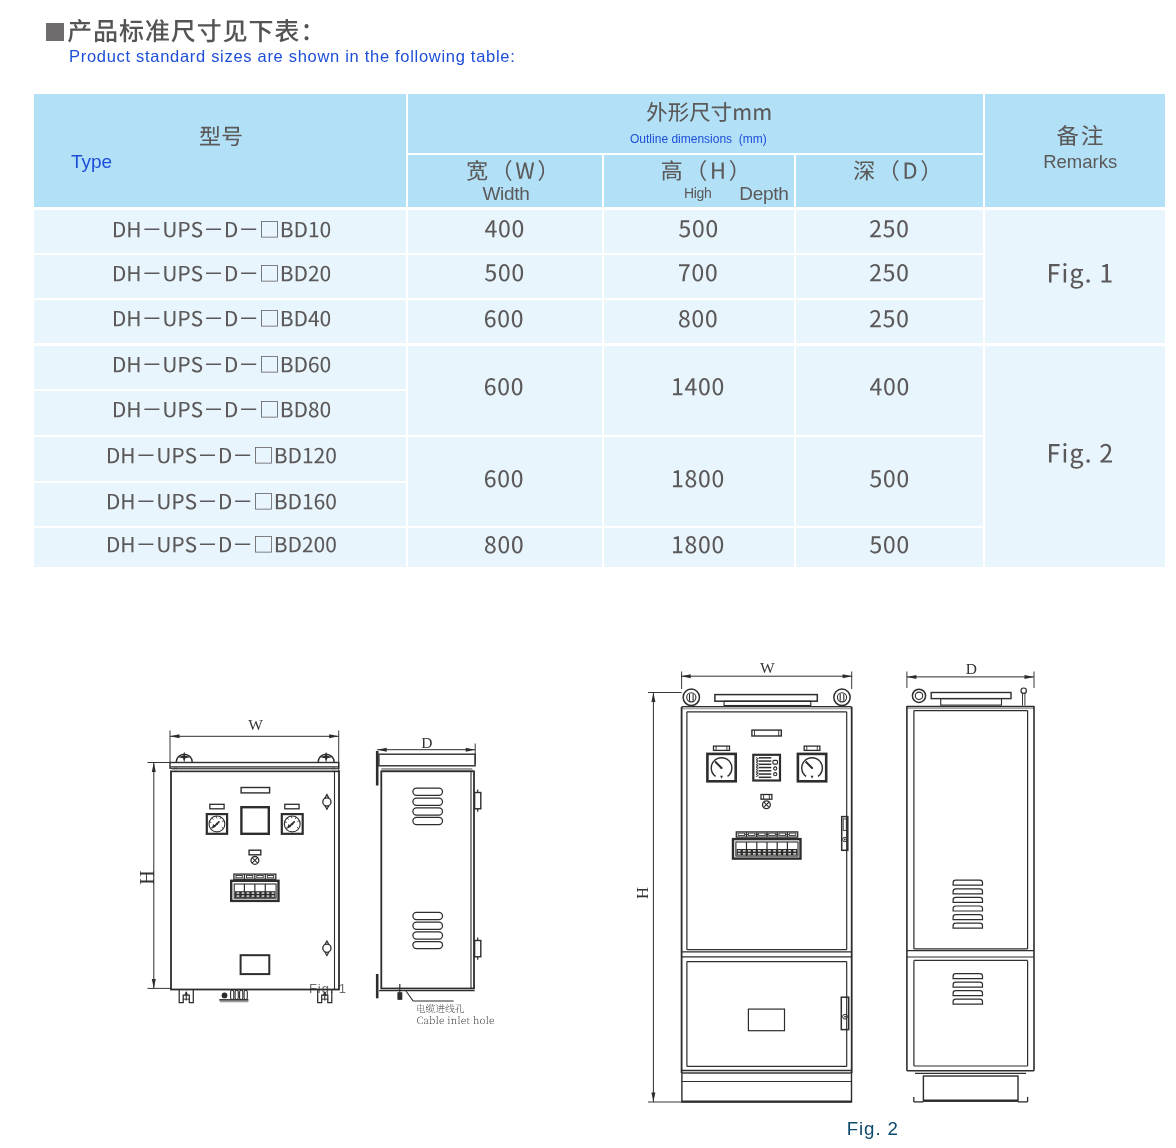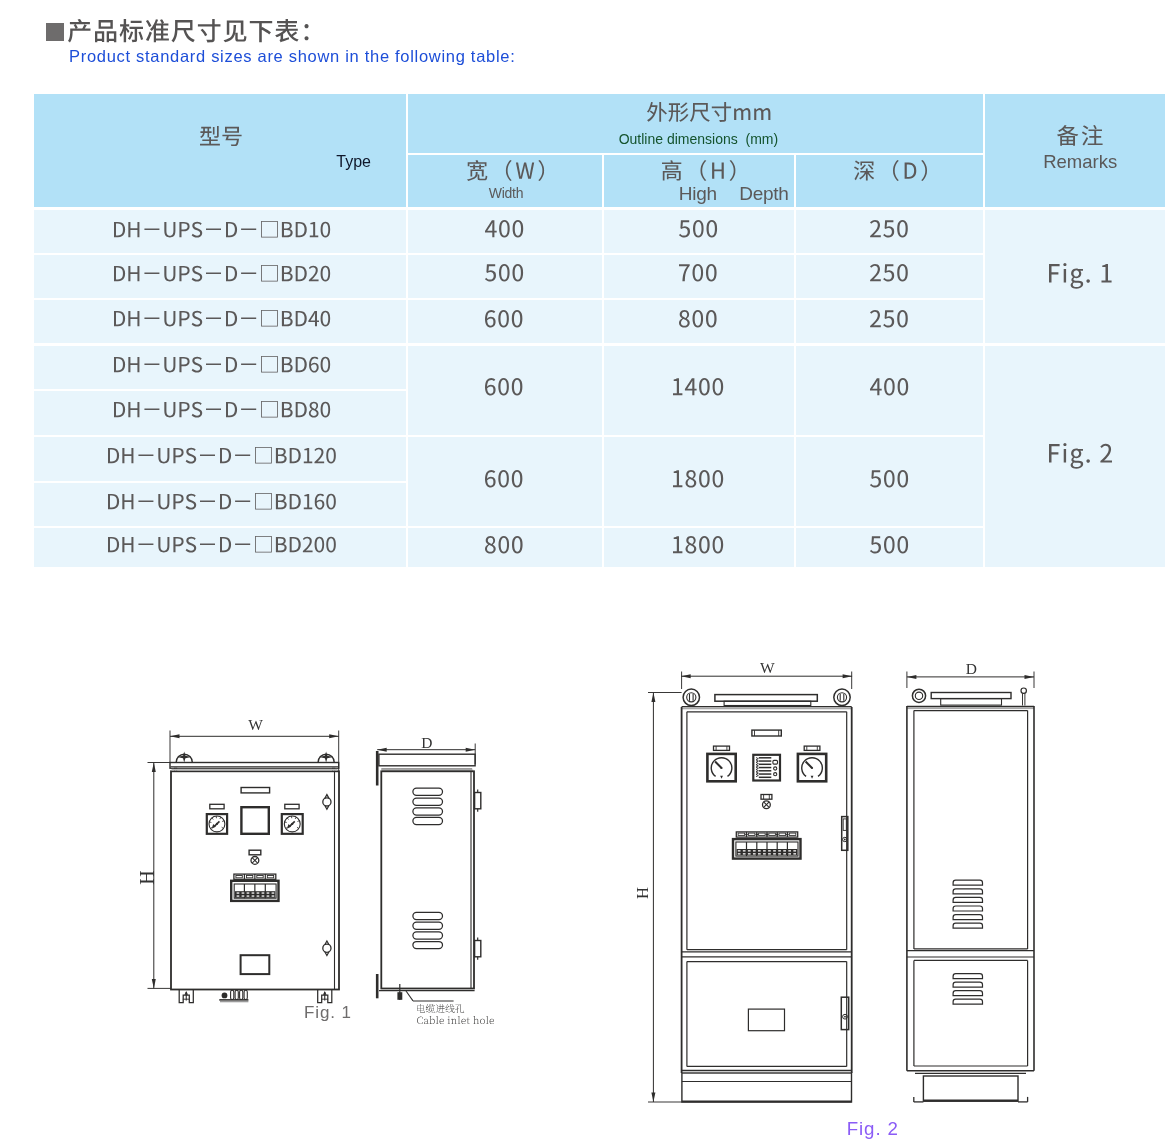--- a/index.html
+++ b/index.html
@@ -16,28 +16,28 @@
 <div style="position:absolute;left:793.5px;top:155.2px;width:2.2px;height:412.3px;background:#fff"></div>
 <div style="position:absolute;left:406px;top:153px;width:579.2px;height:2.2px;background:#fff"></div>
 <div style="position:absolute;left:34px;top:207px;width:1131px;height:2.7px;background:#fff"></div>
 <div style="position:absolute;left:34px;top:253px;width:951.2px;height:2.2px;background:#fff"></div>
 <div style="position:absolute;left:34px;top:297.7px;width:951.2px;height:2.2px;background:#fff"></div>
 <div style="position:absolute;left:34px;top:343.4px;width:1131px;height:2.2px;background:#fff"></div>
 <div style="position:absolute;left:34px;top:388.7px;width:372px;height:2.2px;background:#fff"></div>
 <div style="position:absolute;left:34px;top:435.1px;width:951.2px;height:2.2px;background:#fff"></div>
 <div style="position:absolute;left:34px;top:480.8px;width:372px;height:2.2px;background:#fff"></div>
 <div style="position:absolute;left:34px;top:526.1px;width:951.2px;height:2.2px;background:#fff"></div>
-<div style="position:absolute;left:71px;top:152.3px;width:300px;text-align:right;font-size:16px;line-height:19px;letter-spacing:0px;color:#0f172a">Type</div>
-<div style="position:absolute;left:548.4px;top:129.6px;width:300px;text-align:center;font-size:14px;line-height:18px;letter-spacing:0px;color:#14532d">Outline dimensions&nbsp;&nbsp;(mm)</div>
-<div style="position:absolute;left:356px;top:184.4px;width:300px;text-align:center;font-size:14px;line-height:19px;letter-spacing:-0.3px;color:#5B5959">Width</div>
-<div style="position:absolute;left:547.8px;top:184.4px;width:300px;text-align:center;font-size:19px;line-height:19px;letter-spacing:-0.3px;color:#5B5959">High</div>
+<div style="position:absolute;left:71px;top:152.3px;width:300px;text-align:left;font-size:19px;line-height:19px;letter-spacing:0px;color:#1d4ed8">Type</div>
+<div style="position:absolute;left:548.4px;top:129.6px;width:300px;text-align:center;font-size:12px;line-height:18px;letter-spacing:0px;color:#1d4ed8">Outline dimensions&nbsp;&nbsp;(mm)</div>
+<div style="position:absolute;left:356px;top:184.4px;width:300px;text-align:center;font-size:19px;line-height:19px;letter-spacing:-0.3px;color:#5B5959">Width</div>
+<div style="position:absolute;left:547.8px;top:184.4px;width:300px;text-align:center;font-size:14px;line-height:19px;letter-spacing:-0.3px;color:#5B5959">High</div>
 <div style="position:absolute;left:739.3px;top:184.4px;width:300px;font-size:19px;line-height:19px;letter-spacing:-0.3px;color:#5B5959">Depth</div>
 <div style="position:absolute;left:930.2px;top:153.2px;width:300px;text-align:center;font-size:18.5px;line-height:18.5px;letter-spacing:0px;color:#5B5959">Remarks</div>
-<div style="position:absolute;left:178px;top:1004px;width:300px;text-align:center;font-size:17px;line-height:18.7px;letter-spacing:0.9px;color:#6E6C6C">Fig. 1</div>
-<div style="position:absolute;left:722.8px;top:1120.2px;width:300px;text-align:center;font-size:18.7px;line-height:18.7px;letter-spacing:0.9px;color:#8b5cf6">Fig. 2</div>
+<div style="position:absolute;left:178px;top:980px;width:300px;text-align:center;font-size:13px;line-height:18.7px;letter-spacing:0.9px;color:#6E6C6C">Fig. 1</div>
+<div style="position:absolute;left:722.8px;top:1120.2px;width:300px;text-align:center;font-size:18.7px;line-height:18.7px;letter-spacing:0.9px;color:#0c4a6e">Fig. 2</div>
 <svg style="position:absolute;left:66.0px;top:17.4px" width="244.7" height="27.5" viewBox="-1.2 -23.2 244.7 27.5">
     <path d="M4.3 -11.7H23.3V-9.4H4.3ZM2.7 -18.3H22.7V-16.0H2.7ZM3.0 -11.7H5.4V-8.2Q5.4 -7.0 5.3 -5.7Q5.2 -4.3 4.9 -2.9Q4.6 -1.5 4.1 -0.1Q3.6 1.2 2.7 2.3Q2.5 2.1 2.2 1.8Q1.8 1.4 1.4 1.1Q1.0 0.8 0.8 0.7Q1.8 -0.7 2.2 -2.2Q2.7 -3.8 2.8 -5.4Q3.0 -7.0 3.0 -8.2ZM6.4 -15.1 8.5 -16.0Q9.1 -15.2 9.7 -14.2Q10.3 -13.2 10.6 -12.5L8.4 -11.5Q8.2 -12.3 7.6 -13.3Q7.0 -14.3 6.4 -15.1ZM17.0 -15.8 19.7 -15.0Q18.9 -13.9 18.2 -12.7Q17.5 -11.6 16.9 -10.8L15.0 -11.6Q15.4 -12.2 15.8 -12.9Q16.1 -13.6 16.5 -14.4Q16.8 -15.2 17.0 -15.8ZM10.4 -20.6 12.8 -21.2Q13.3 -20.5 13.8 -19.7Q14.3 -18.8 14.6 -18.2L12.1 -17.4Q11.9 -18.1 11.4 -19.0Q10.9 -19.9 10.4 -20.6Z M33.7 -17.8V-13.7H43.2V-17.8ZM31.4 -20.1H45.6V-11.4H31.4ZM27.8 -9.0H37.0V1.9H34.7V-6.7H30.1V2.1H27.8ZM39.5 -9.0H49.1V2.0H46.7V-6.7H41.8V2.1H39.5ZM28.8 -1.5H35.6V0.8H28.8ZM40.6 -1.5H47.9V0.8H40.6Z M63.5 -19.4H74.4V-17.1H63.5ZM62.3 -13.4H75.8V-11.2H62.3ZM67.5 -12.3H69.9V-0.8Q69.9 0.1 69.7 0.7Q69.5 1.2 68.9 1.6Q68.3 1.8 67.3 1.9Q66.4 2.0 65.1 2.0Q65.1 1.5 64.9 0.8Q64.7 0.1 64.4 -0.4Q65.3 -0.4 66.1 -0.4Q66.8 -0.4 67.0 -0.4Q67.3 -0.4 67.4 -0.5Q67.5 -0.6 67.5 -0.8ZM71.2 -8.0 73.2 -8.7Q73.8 -7.4 74.3 -6.0Q74.9 -4.6 75.3 -3.3Q75.7 -2.0 75.9 -1.0L73.8 -0.2Q73.6 -1.2 73.2 -2.5Q72.8 -3.9 72.3 -5.3Q71.8 -6.8 71.2 -8.0ZM63.8 -8.6 65.9 -8.1Q65.6 -6.6 65.0 -5.2Q64.5 -3.8 63.9 -2.5Q63.3 -1.2 62.6 -0.3Q62.4 -0.4 62.1 -0.7Q61.7 -0.9 61.4 -1.1Q61.0 -1.4 60.7 -1.5Q61.7 -2.8 62.5 -4.7Q63.3 -6.6 63.8 -8.6ZM52.9 -16.0H62.0V-13.8H52.9ZM56.5 -21.1H58.9V2.1H56.5ZM56.2 -14.6 57.7 -14.1Q57.5 -12.7 57.0 -11.1Q56.6 -9.6 56.1 -8.1Q55.5 -6.7 54.9 -5.4Q54.2 -4.1 53.6 -3.2Q53.4 -3.6 53.2 -4.0Q53.0 -4.4 52.8 -4.8Q52.5 -5.2 52.3 -5.5Q53.1 -6.5 53.9 -8.0Q54.7 -9.6 55.3 -11.3Q55.9 -13.0 56.2 -14.6ZM58.8 -13.3Q59.0 -13.1 59.5 -12.5Q60.0 -11.9 60.5 -11.2Q61.1 -10.5 61.6 -9.9Q62.0 -9.3 62.2 -9.0L60.9 -7.1Q60.7 -7.6 60.2 -8.3Q59.8 -9.0 59.3 -9.8Q58.8 -10.6 58.4 -11.2Q57.9 -11.9 57.7 -12.2Z M88.2 -11.7H100.8V-9.7H88.2ZM88.3 -6.8H100.7V-4.7H88.3ZM88.3 -1.7H101.7V0.4H88.3ZM88.7 -20.9 90.9 -20.4Q90.1 -18.2 89.1 -16.1Q88.1 -14.1 87.0 -12.3Q85.8 -10.5 84.5 -9.2Q84.3 -9.4 84.0 -9.7Q83.7 -10.0 83.4 -10.4Q83.0 -10.7 82.8 -10.9Q84.1 -12.0 85.2 -13.6Q86.3 -15.2 87.2 -17.1Q88.1 -19.0 88.7 -20.9ZM88.8 -16.7H101.2V-14.7H88.8V2.1H86.6V-14.9L88.4 -16.7ZM93.8 -15.6H96.1V-0.6H93.8ZM92.8 -20.1 94.8 -21.0Q95.4 -20.2 96.0 -19.2Q96.5 -18.2 96.9 -17.4L94.7 -16.3Q94.4 -17.1 93.9 -18.2Q93.3 -19.2 92.8 -20.1ZM78.7 -19.1 80.8 -20.1Q81.5 -19.2 82.1 -18.1Q82.8 -17.1 83.3 -16.1Q83.9 -15.1 84.2 -14.3L82.0 -13.2Q81.7 -14.0 81.1 -15.0Q80.6 -16.0 80.0 -17.1Q79.3 -18.2 78.7 -19.1ZM78.8 -0.1Q79.3 -1.2 80.0 -2.6Q80.6 -4.0 81.3 -5.5Q82.0 -7.1 82.5 -8.6L84.7 -7.5Q84.2 -6.1 83.6 -4.6Q83.0 -3.1 82.4 -1.7Q81.8 -0.3 81.2 0.9Z M118.5 -10.7Q119.5 -6.8 121.7 -4.1Q123.9 -1.3 127.7 -0.2Q127.4 0.1 127.1 0.4Q126.8 0.8 126.5 1.2Q126.2 1.7 126.0 2.0Q123.4 1.0 121.4 -0.7Q119.5 -2.4 118.3 -4.8Q117.0 -7.2 116.2 -10.2ZM109.3 -20.1H125.3V-9.9H109.3V-12.2H122.9V-17.7H109.3ZM107.9 -20.1H110.4V-12.8Q110.4 -11.2 110.2 -9.2Q110.1 -7.2 109.7 -5.2Q109.3 -3.1 108.4 -1.2Q107.6 0.7 106.3 2.2Q106.1 1.9 105.7 1.6Q105.3 1.3 105.0 1.0Q104.6 0.7 104.3 0.5Q105.5 -0.9 106.3 -2.6Q107.0 -4.3 107.3 -6.0Q107.7 -7.8 107.8 -9.6Q107.9 -11.3 107.9 -12.8Z M130.7 -15.9H153.3V-13.6H130.7ZM145.0 -21.1H147.5V-1.2Q147.5 0.1 147.1 0.7Q146.8 1.4 145.9 1.7Q145.1 2.0 143.6 2.1Q142.2 2.2 140.2 2.2Q140.1 1.8 139.9 1.3Q139.7 0.8 139.5 0.4Q139.3 -0.1 139.1 -0.5Q140.2 -0.4 141.3 -0.4Q142.3 -0.4 143.1 -0.4Q143.8 -0.4 144.2 -0.4Q144.6 -0.4 144.8 -0.6Q145.0 -0.8 145.0 -1.2ZM133.4 -10.2 135.4 -11.4Q136.3 -10.5 137.2 -9.4Q138.1 -8.3 138.9 -7.2Q139.6 -6.1 140.0 -5.2L137.8 -3.9Q137.5 -4.8 136.8 -5.9Q136.0 -7.0 135.2 -8.1Q134.3 -9.2 133.4 -10.2Z M168.1 -7.5H170.5V-1.7Q170.5 -1.1 170.7 -0.9Q171.0 -0.7 171.9 -0.7Q172.1 -0.7 172.6 -0.7Q173.1 -0.7 173.7 -0.7Q174.3 -0.7 174.9 -0.7Q175.4 -0.7 175.7 -0.7Q176.2 -0.7 176.5 -1.0Q176.8 -1.3 176.9 -2.1Q177.0 -2.9 177.1 -4.5Q177.4 -4.3 177.7 -4.1Q178.1 -3.9 178.5 -3.8Q178.9 -3.7 179.3 -3.6Q179.1 -1.6 178.8 -0.5Q178.5 0.6 177.8 1.0Q177.1 1.4 175.8 1.4Q175.7 1.4 175.2 1.4Q174.8 1.4 174.3 1.4Q173.7 1.4 173.2 1.4Q172.6 1.4 172.2 1.4Q171.8 1.4 171.6 1.4Q170.3 1.4 169.5 1.2Q168.8 0.9 168.4 0.2Q168.1 -0.4 168.1 -1.6ZM166.4 -15.3H168.9Q168.8 -12.5 168.6 -10.2Q168.4 -7.8 167.8 -5.9Q167.2 -4.0 166.1 -2.5Q164.9 -0.9 162.9 0.2Q160.9 1.4 157.8 2.1Q157.6 1.7 157.2 1.1Q156.8 0.5 156.4 0.1Q159.3 -0.6 161.1 -1.6Q163.0 -2.5 164.0 -3.8Q165.1 -5.2 165.6 -6.9Q166.1 -8.6 166.2 -10.7Q166.4 -12.8 166.4 -15.3ZM159.6 -19.8H176.2V-5.4H173.6V-17.4H162.1V-5.4H159.6Z M182.6 -19.3H205.0V-16.9H182.6ZM192.0 -17.3H194.6V2.1H192.0ZM193.4 -11.3 195.0 -13.1Q196.1 -12.6 197.3 -11.9Q198.5 -11.3 199.7 -10.6Q200.9 -9.9 202.0 -9.2Q203.0 -8.5 203.8 -7.9L202.0 -5.8Q201.4 -6.4 200.3 -7.1Q199.3 -7.8 198.1 -8.5Q197.0 -9.3 195.7 -10.0Q194.5 -10.7 193.4 -11.3Z M209.8 -19.1H229.8V-17.0H209.8ZM211.0 -15.3H228.8V-13.4H211.0ZM208.7 -11.5H230.6V-9.5H208.7ZM218.4 -21.1H220.8V-9.9H218.4ZM218.0 -11.0 220.1 -10.0Q219.1 -8.9 217.9 -7.8Q216.7 -6.8 215.3 -5.9Q213.9 -4.9 212.4 -4.2Q210.9 -3.4 209.5 -2.9Q209.3 -3.2 209.1 -3.5Q208.8 -3.9 208.5 -4.2Q208.2 -4.6 207.9 -4.8Q209.3 -5.3 210.8 -5.9Q212.2 -6.6 213.6 -7.4Q214.9 -8.2 216.1 -9.1Q217.2 -10.0 218.0 -11.0ZM221.4 -10.3Q222.2 -8.0 223.6 -6.1Q225.0 -4.2 227.0 -2.8Q229.0 -1.4 231.5 -0.7Q231.2 -0.4 230.9 -0.1Q230.6 0.3 230.4 0.7Q230.1 1.0 229.9 1.4Q227.3 0.5 225.2 -1.1Q223.2 -2.7 221.7 -4.9Q220.3 -7.1 219.3 -9.8ZM228.2 -8.7 230.1 -7.3Q228.8 -6.2 227.3 -5.2Q225.8 -4.2 224.5 -3.5L223.0 -4.8Q223.8 -5.3 224.8 -6.0Q225.7 -6.6 226.6 -7.4Q227.5 -8.1 228.2 -8.7ZM213.3 2.1 213.1 0.1 214.1 -0.8 221.7 -3.0Q221.7 -2.5 221.8 -1.8Q221.9 -1.2 222.0 -0.9Q219.4 -0.0 217.8 0.5Q216.2 1.0 215.3 1.3Q214.4 1.6 214.0 1.7Q213.6 1.9 213.3 2.1ZM213.3 2.1Q213.3 1.8 213.1 1.4Q212.9 1.0 212.7 0.6Q212.5 0.2 212.3 -0.0Q212.7 -0.2 213.0 -0.6Q213.4 -1.1 213.4 -1.8V-6.8H215.9V-0.0Q215.9 -0.0 215.6 0.1Q215.4 0.3 215.0 0.5Q214.6 0.7 214.2 1.0Q213.8 1.3 213.6 1.6Q213.3 1.8 213.3 2.1Z M239.4 -12.0Q238.5 -12.0 237.9 -12.5Q237.3 -13.1 237.3 -14.0Q237.3 -15.0 237.9 -15.6Q238.5 -16.1 239.4 -16.1Q240.2 -16.1 240.8 -15.6Q241.4 -15.0 241.4 -14.0Q241.4 -13.1 240.8 -12.5Q240.2 -12.0 239.4 -12.0ZM239.4 0.1Q238.5 0.1 237.9 -0.4Q237.3 -1.0 237.3 -1.9Q237.3 -2.9 237.9 -3.5Q238.5 -4.0 239.4 -4.0Q240.2 -4.0 240.8 -3.5Q241.4 -2.9 241.4 -1.9Q241.4 -1.0 240.8 -0.4Q240.2 0.1 239.4 0.1Z" fill="#555353"></path>
   </svg>
 <svg style="position:absolute;left:198.2px;top:124.3px" width="45.5" height="24.1" viewBox="-1.0 -20.4 45.5 24.1">
     <path d="M2.2 -17.6H12.1V-16.0H2.2ZM1.4 -13.1H12.6V-11.5H1.4ZM1.0 -0.6H20.9V1.0H1.0ZM3.3 -4.9H18.7V-3.3H3.3ZM8.5 -17.0H10.1V-6.9H8.5ZM10.2 -7.3H12.0V0.5H10.2ZM13.9 -17.3H15.5V-9.9H13.9ZM18.0 -18.4H19.7V-8.6Q19.7 -7.8 19.5 -7.5Q19.3 -7.1 18.8 -6.9Q18.3 -6.7 17.5 -6.6Q16.7 -6.6 15.5 -6.6Q15.4 -7.0 15.3 -7.4Q15.1 -7.9 14.9 -8.2Q15.8 -8.2 16.6 -8.2Q17.3 -8.2 17.6 -8.2Q17.8 -8.2 17.9 -8.3Q18.0 -8.4 18.0 -8.6ZM4.2 -17.0H5.9V-13.2Q5.9 -12.0 5.6 -10.8Q5.3 -9.5 4.6 -8.4Q3.8 -7.2 2.4 -6.3Q2.3 -6.5 2.1 -6.7Q1.8 -7.0 1.6 -7.2Q1.4 -7.4 1.2 -7.6Q2.6 -8.3 3.2 -9.3Q3.8 -10.3 4.0 -11.3Q4.2 -12.3 4.2 -13.2Z M27.8 -16.0V-13.2H38.1V-16.0ZM26.0 -17.6H40.0V-11.6H26.0ZM23.4 -9.7H42.6V-8.1H23.4ZM27.5 -5.7H38.6V-4.1H27.5ZM38.1 -5.7H40.0Q40.0 -5.7 40.0 -5.6Q40.0 -5.4 39.9 -5.2Q39.9 -5.1 39.9 -4.9Q39.7 -3.1 39.4 -1.9Q39.1 -0.7 38.8 0.0Q38.4 0.7 38.0 1.1Q37.6 1.4 37.2 1.6Q36.7 1.7 36.1 1.7Q35.5 1.7 34.5 1.7Q33.5 1.7 32.3 1.7Q32.3 1.3 32.1 0.8Q32.0 0.3 31.7 -0.0Q32.9 0.1 33.9 0.1Q35.0 0.1 35.5 0.1Q35.9 0.1 36.1 0.1Q36.3 0.1 36.5 -0.1Q36.8 -0.3 37.1 -0.9Q37.4 -1.6 37.6 -2.7Q37.9 -3.8 38.1 -5.5ZM28.1 -9.0 30.0 -8.8Q29.8 -8.0 29.5 -7.1Q29.2 -6.3 29.0 -5.5Q28.7 -4.7 28.4 -4.1H26.4Q26.7 -4.8 27.0 -5.6Q27.3 -6.5 27.6 -7.3Q27.9 -8.2 28.1 -9.0Z" fill="#5B5959"></path>
   </svg>
 <svg style="position:absolute;left:644.9px;top:99.5px" width="127.5" height="24.0" viewBox="-1.2 -20.1 127.5 24.0">
     <path d="M4.8 -14.8H10.0V-13.2H4.8ZM13.1 -18.1H14.9V1.7H13.1ZM3.5 -8.5 4.5 -9.6Q5.2 -9.2 6.0 -8.7Q6.7 -8.1 7.4 -7.6Q8.1 -7.0 8.5 -6.6L7.4 -5.3Q7.0 -5.7 6.3 -6.3Q5.7 -6.9 4.9 -7.4Q4.2 -8.0 3.5 -8.5ZM4.9 -18.1 6.6 -17.8Q6.2 -15.7 5.5 -13.8Q4.9 -11.9 4.1 -10.3Q3.3 -8.7 2.3 -7.5Q2.1 -7.6 1.8 -7.8Q1.6 -8.0 1.3 -8.2Q1.0 -8.4 0.8 -8.6Q1.8 -9.7 2.6 -11.2Q3.3 -12.7 3.9 -14.5Q4.5 -16.2 4.9 -18.1ZM9.5 -14.8H9.8L10.1 -14.9L11.4 -14.5Q10.8 -10.3 9.5 -7.1Q8.3 -4.0 6.4 -1.8Q4.6 0.3 2.2 1.6Q2.1 1.3 1.8 1.1Q1.6 0.8 1.3 0.5Q1.0 0.3 0.8 0.1Q3.1 -1.0 4.9 -3.0Q6.6 -4.9 7.8 -7.7Q9.0 -10.5 9.5 -14.4ZM14.2 -10.5 15.5 -11.6Q16.4 -10.9 17.4 -10.0Q18.4 -9.1 19.3 -8.2Q20.2 -7.4 20.8 -6.7L19.4 -5.5Q18.8 -6.2 17.9 -7.1Q17.1 -8.0 16.1 -8.9Q15.1 -9.8 14.2 -10.5Z M22.7 -16.8H33.8V-15.1H22.7ZM22.4 -9.7H34.1V-8.1H22.4ZM30.1 -16.3H31.8V1.7H30.1ZM25.1 -16.3H26.8V-9.4Q26.8 -7.4 26.6 -5.4Q26.4 -3.4 25.7 -1.5Q25.0 0.3 23.5 1.9Q23.4 1.7 23.2 1.5Q22.9 1.2 22.7 1.0Q22.5 0.8 22.2 0.7Q23.6 -0.7 24.2 -2.4Q24.8 -4.0 25.0 -5.8Q25.1 -7.6 25.1 -9.4ZM39.6 -17.7 41.3 -17.1Q40.5 -16.1 39.4 -15.1Q38.4 -14.2 37.3 -13.4Q36.2 -12.5 35.1 -11.9Q34.8 -12.2 34.5 -12.6Q34.1 -12.9 33.8 -13.2Q34.8 -13.7 35.9 -14.4Q37.0 -15.2 38.0 -16.0Q39.0 -16.9 39.6 -17.7ZM40.2 -11.8 41.8 -11.2Q41.0 -10.1 39.9 -9.1Q38.8 -8.1 37.6 -7.2Q36.4 -6.3 35.3 -5.7Q35.1 -6.0 34.7 -6.3Q34.4 -6.7 34.0 -6.9Q35.1 -7.5 36.3 -8.3Q37.5 -9.0 38.5 -10.0Q39.5 -10.9 40.2 -11.8ZM40.7 -6.0 42.3 -5.4Q41.4 -3.9 40.1 -2.5Q38.9 -1.2 37.3 -0.1Q35.8 0.9 34.2 1.7Q34.0 1.4 33.6 1.0Q33.3 0.6 32.9 0.3Q34.5 -0.3 36.0 -1.3Q37.5 -2.3 38.7 -3.5Q39.9 -4.7 40.7 -6.0Z M55.6 -9.2Q56.5 -5.8 58.4 -3.4Q60.4 -0.9 63.6 0.1Q63.4 0.3 63.2 0.6Q63.0 0.8 62.8 1.1Q62.6 1.4 62.4 1.7Q60.1 0.8 58.5 -0.6Q56.8 -2.1 55.7 -4.2Q54.6 -6.3 53.9 -8.8ZM47.8 -17.1H61.6V-8.6H47.8V-10.3H59.8V-15.4H47.8ZM46.8 -17.1H48.6V-11.0Q48.6 -9.6 48.5 -7.9Q48.4 -6.2 48.0 -4.5Q47.7 -2.7 47.0 -1.1Q46.3 0.5 45.1 1.8Q45.0 1.6 44.7 1.4Q44.4 1.1 44.2 0.9Q43.9 0.7 43.7 0.6Q44.8 -0.6 45.4 -2.1Q46.0 -3.6 46.3 -5.1Q46.6 -6.6 46.7 -8.2Q46.8 -9.7 46.8 -11.0Z M65.6 -13.6H84.9V-11.8H65.6ZM78.0 -18.1H79.9V-0.8Q79.9 0.2 79.6 0.7Q79.3 1.2 78.6 1.4Q77.9 1.7 76.7 1.7Q75.5 1.8 73.7 1.8Q73.7 1.5 73.5 1.2Q73.4 0.8 73.2 0.5Q73.1 0.1 72.9 -0.2Q73.9 -0.1 74.8 -0.1Q75.7 -0.1 76.4 -0.1Q77.1 -0.1 77.3 -0.1Q77.7 -0.1 77.9 -0.3Q78.0 -0.4 78.0 -0.8ZM68.0 -8.9 69.5 -9.8Q70.3 -9.0 71.1 -8.0Q71.9 -7.0 72.5 -6.1Q73.2 -5.2 73.5 -4.4L71.9 -3.4Q71.6 -4.2 71.0 -5.1Q70.3 -6.1 69.6 -7.1Q68.8 -8.0 68.0 -8.9Z M87.9 0.0V-11.7H89.7L89.9 -10.0H89.9Q90.7 -10.9 91.6 -11.4Q92.5 -12.0 93.6 -12.0Q94.9 -12.0 95.7 -11.4Q96.4 -10.8 96.8 -9.8Q97.7 -10.8 98.6 -11.4Q99.6 -12.0 100.7 -12.0Q102.5 -12.0 103.3 -10.8Q104.2 -9.7 104.2 -7.4V0.0H102.1V-7.1Q102.1 -8.7 101.6 -9.5Q101.1 -10.2 100.0 -10.2Q99.3 -10.2 98.6 -9.7Q97.9 -9.3 97.1 -8.4V0.0H95.0V-7.1Q95.0 -8.7 94.5 -9.5Q94.0 -10.2 92.9 -10.2Q92.3 -10.2 91.6 -9.7Q90.8 -9.3 90.1 -8.4V0.0Z M108.0 0.0V-11.7H109.7L109.9 -10.0H109.9Q110.7 -10.9 111.6 -11.4Q112.5 -12.0 113.6 -12.0Q114.9 -12.0 115.7 -11.4Q116.4 -10.8 116.8 -9.8Q117.7 -10.8 118.7 -11.4Q119.6 -12.0 120.7 -12.0Q122.5 -12.0 123.4 -10.8Q124.2 -9.7 124.2 -7.4V0.0H122.1V-7.1Q122.1 -8.7 121.6 -9.5Q121.1 -10.2 120.0 -10.2Q119.4 -10.2 118.7 -9.7Q118.0 -9.3 117.2 -8.4V0.0H115.0V-7.1Q115.0 -8.7 114.5 -9.5Q114.0 -10.2 112.9 -10.2Q112.3 -10.2 111.6 -9.7Q110.9 -9.3 110.1 -8.4V0.0Z" fill="#5B5959"></path>
   </svg>
 <svg style="position:absolute;left:464.9px;top:158.0px" width="81.1" height="25.0" viewBox="-1.1 -20.8 81.1 25.0">

